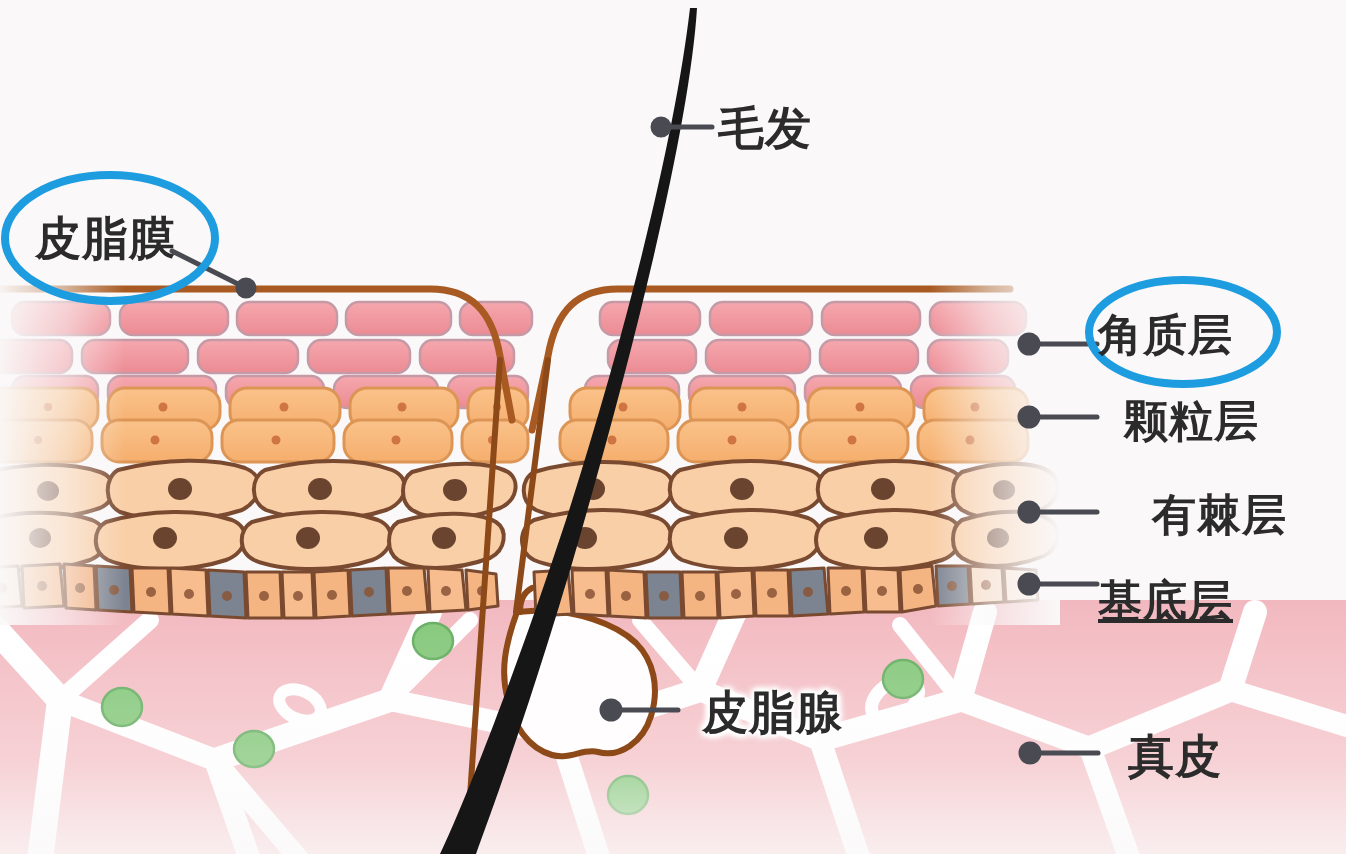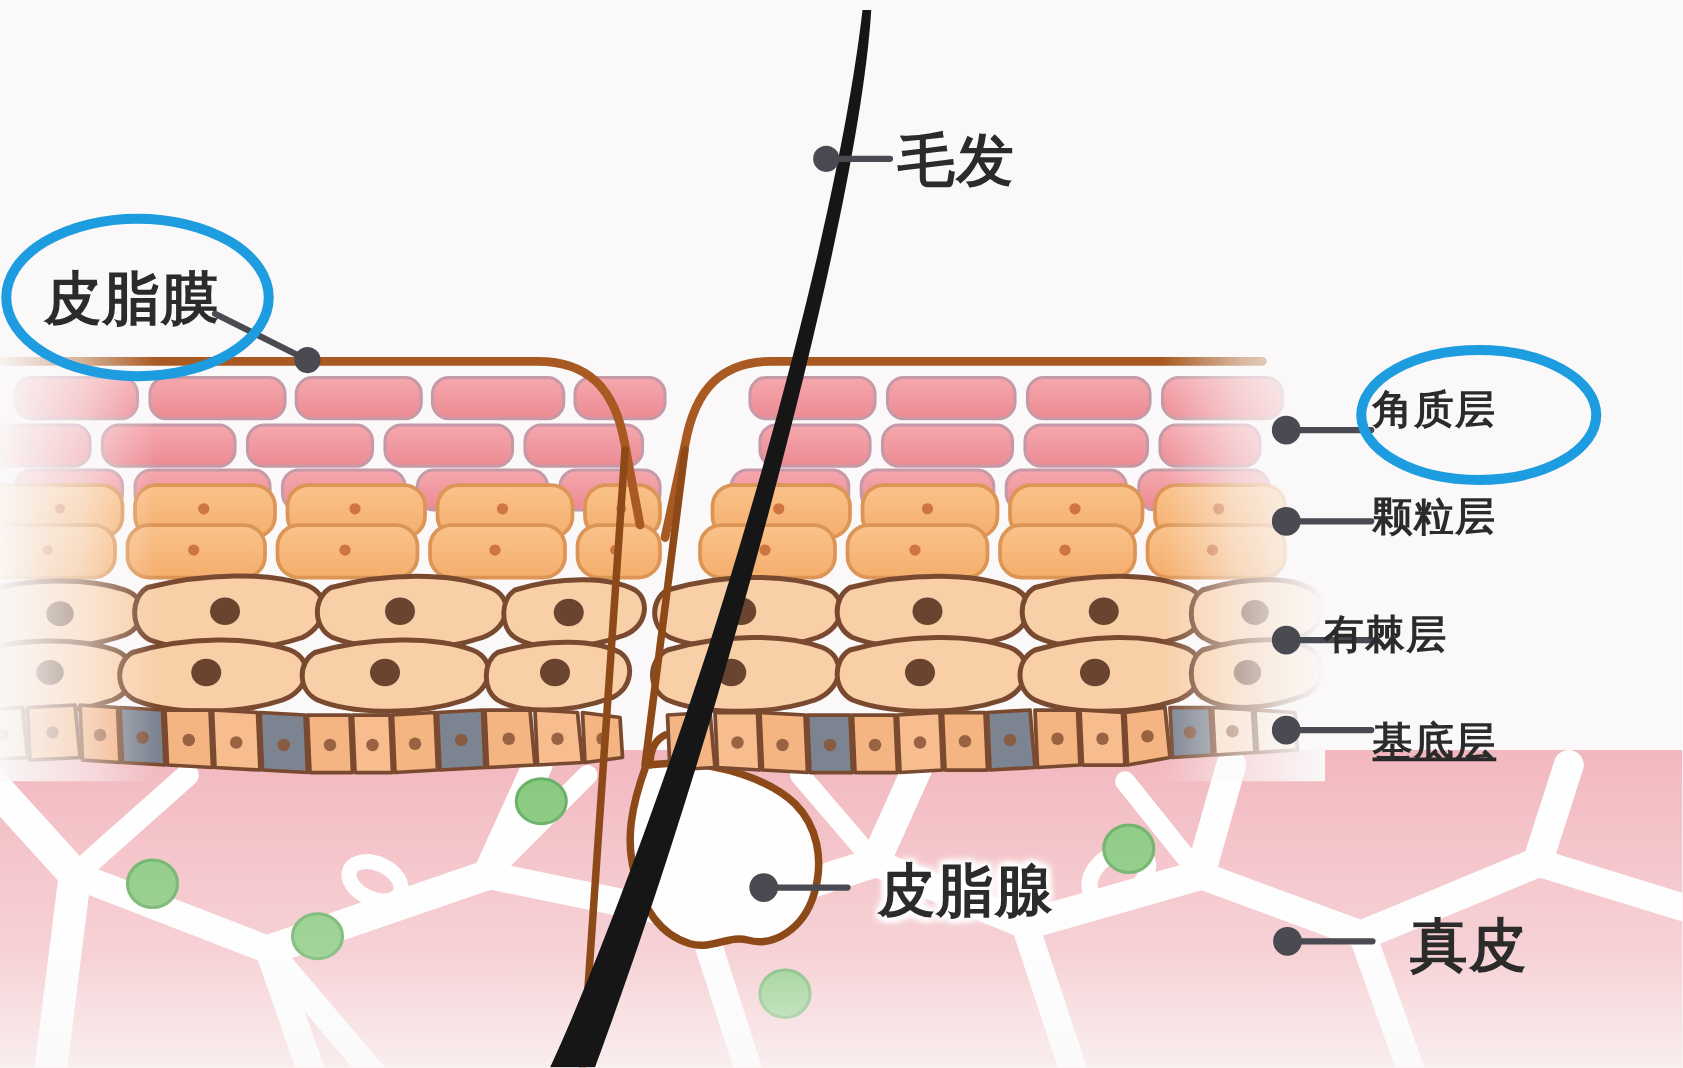--- a/index.html
+++ b/index.html
@@ -26,21 +26,21 @@
   }
   .label {
     position: absolute;
     font-family: "DejaVu Sans", "Liberation Sans", sans-serif;
     color: #2b2b2b;
     white-space: nowrap;
     font-weight: 600;
     letter-spacing: 1px;
   }
   .label.big   { font-size: 46px; }
-  .label.mid   { font-size: 32px; }
+  .label.mid   { font-size: 44px; }
   .label.halo {
     text-shadow:
        2px 0 4px #fff, -2px 0 4px #fff, 0 2px 4px #fff, 0 -2px 4px #fff,
        3px 3px 6px #fff, -3px -3px 6px #fff, 3px -3px 6px #fff, -3px 3px 6px #fff;
   }
 </style>
 </head>
 <body>
 
 <div id="stage">
@@ -356,23 +356,23 @@
       </g>
     </g>
   </svg>
 
   <div class="label big" style="left:718px; top:98px;">毛发</div>
 
   <div class="label big" style="left:35px; top:208px;font-family:Liberation Serif, serif;">皮脂膜</div>
 
   <div class="label mid" style="left:1098px; top:306px;">角质层</div>
 
-  <div class="label mid" style="left:1098px; top:392px;">颗粒层</div>
-
-  <div class="label mid" style="left:1059px; top:486px;font-family:Liberation Mono, monospace;">有棘层</div>
+  <div class="label mid" style="left:1124px; top:392px;">颗粒层</div>
+
+  <div class="label mid" style="left:1152px; top:486px;font-family:Liberation Mono, monospace;">有棘层</div>
 
   <div class="label mid" style="left:1098px; top:572px;text-decoration:underline;">基底层</div>
 
   <div class="label big halo" style="left:682px; top:682px;margin-left:20px;">皮脂腺</div>
 
   <div class="label big" style="left:1128px; top:726px;">真皮</div>
 
 </div>
 
 </body></html>

